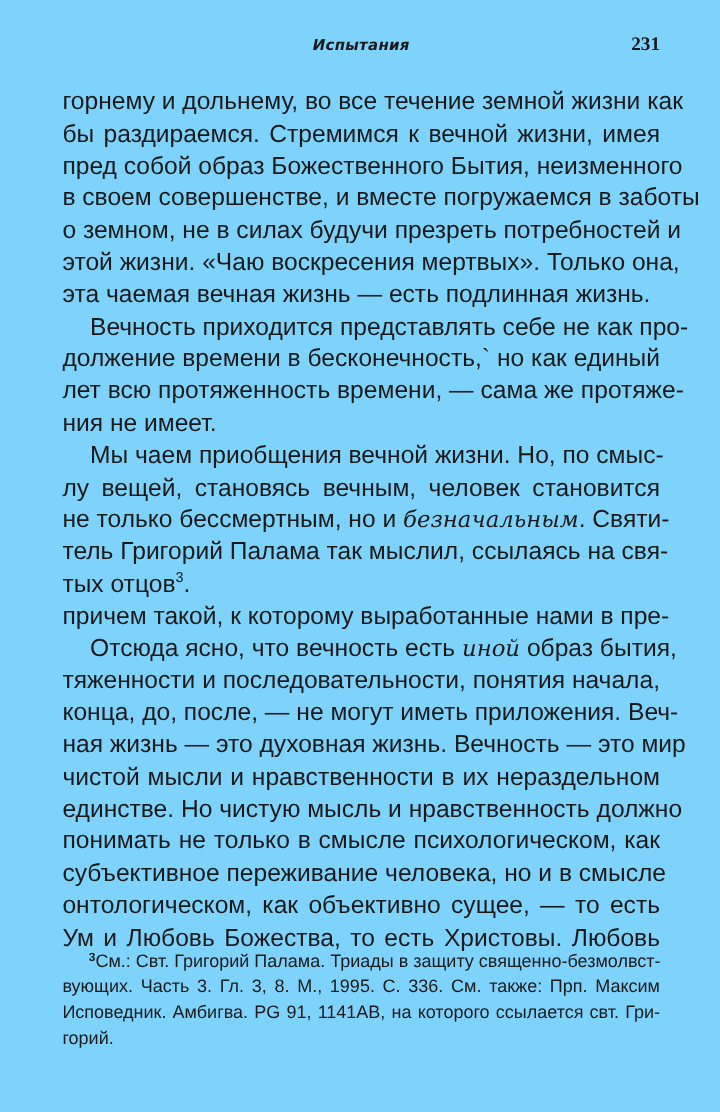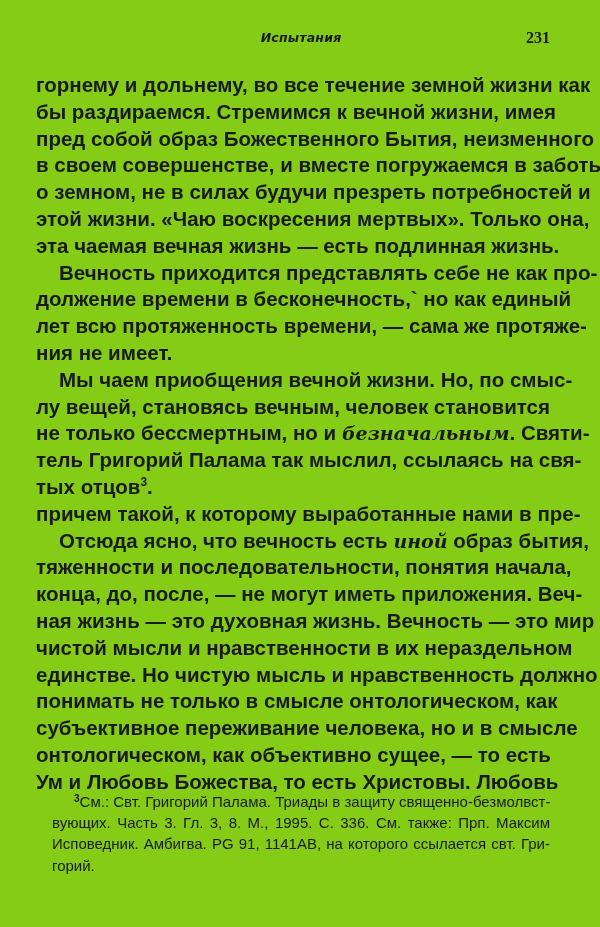--- a/index.html
+++ b/index.html
@@ -1,32 +1,32 @@
 <!DOCTYPE html>
 <html><head>
 <meta charset="utf-8">
 <style>
   html, body { margin: 0; padding: 0; background: #ffffff; }
   body { width: 600px; height: 927px; position: relative; overflow: hidden; color: #1a1a1a; }
-  .page { position: absolute; left: 0; top: 0; width: 600px; height: 927px; background: #84cc16; }
+  .page { position: absolute; left: 0; top: 0; width: 600px; height: 927px; background: #7dd3fc; }
   .running-head {
     position: absolute; left: 52px; top: 30px; width: 498px; height: 20px;
   }
   .running-title {
     position: absolute; left: 0; right: 0; top: 0; text-align: center;
     font-family: "DejaVu Sans", sans-serif; font-style: italic; font-weight: bold;
     font-size: 12.5px; letter-spacing: 0.2px; color: #1a1a1a;
   }
   .page-number {
     position: absolute; right: 0; top: -1px;
     font-family: "Liberation Serif", serif; font-weight: bold; font-size: 16px; color: #1a1a1a; margin-left: 32px;
   }
   .body-text {
-    position: absolute; left: 36px; top: 72px; width: 498px;
-    font-family: "Liberation Sans", sans-serif; font-size: 20.5px; line-height: 26.8px; color: #1a1a1a; font-weight: bold;
+    position: absolute; left: 52px; top: 72px; width: 498px;
+    font-family: "Liberation Sans", sans-serif; font-size: 20.5px; line-height: 26.8px; color: #1a1a1a;
   }
   .line {
     display: block; white-space: nowrap; height: 26.8px;
     text-align: justify; text-align-last: justify;
   }
   .line.last { text-align-last: left; }
   .line.indent { padding-left: 23px; }
   .em { font-style: italic; font-family: "DejaVu Serif", serif; font-size: 19px; }
   sup { font-size: 12px; line-height: 0; vertical-align: 8px; }
   .footnotes {
@@ -76,21 +76,21 @@
     </div>
 
     <div>
       <span class="line">причем такой, к которому выработанные нами в пре-</span>
       <span class="line indent"><span>Отсюда ясно, что вечность есть </span><span class="em">иной</span><span> образ бытия,</span></span>
       <span class="line">тяженности и последовательности, понятия начала,</span>
       <span class="line">конца, до, после, — не могут иметь приложения. Веч-</span>
       <span class="line">ная жизнь — это духовная жизнь. Вечность — это мир</span>
       <span class="line">чистой мысли и нравственности в их нераздельном</span>
       <span class="line">единстве. Но чистую мысль и нравственность должно</span>
-      <span class="line">понимать не только в смысле онтологическом, как</span>
+      <span class="line">понимать не только в смысле психологическом, как</span>
       <span class="line">субъективное переживание человека, но и в смысле</span>
       <span class="line">онтологическом, как объективно сущее, — то есть</span>
       <span class="line">Ум и Любовь Божества, то есть Христовы. Любовь</span>
     </div>
   </div>
 
   <div class="footnotes">
     <div>
       <span class="fn-line indent"><span class="fn-mark">3</span><span>См.: Свт. Григорий Палама. Триады в защиту священно-безмолвст-</span></span>
       <span class="fn-line">вующих. Часть 3. Гл. 3, 8. М., 1995. С. 336. См. также: Прп. Максим</span>

